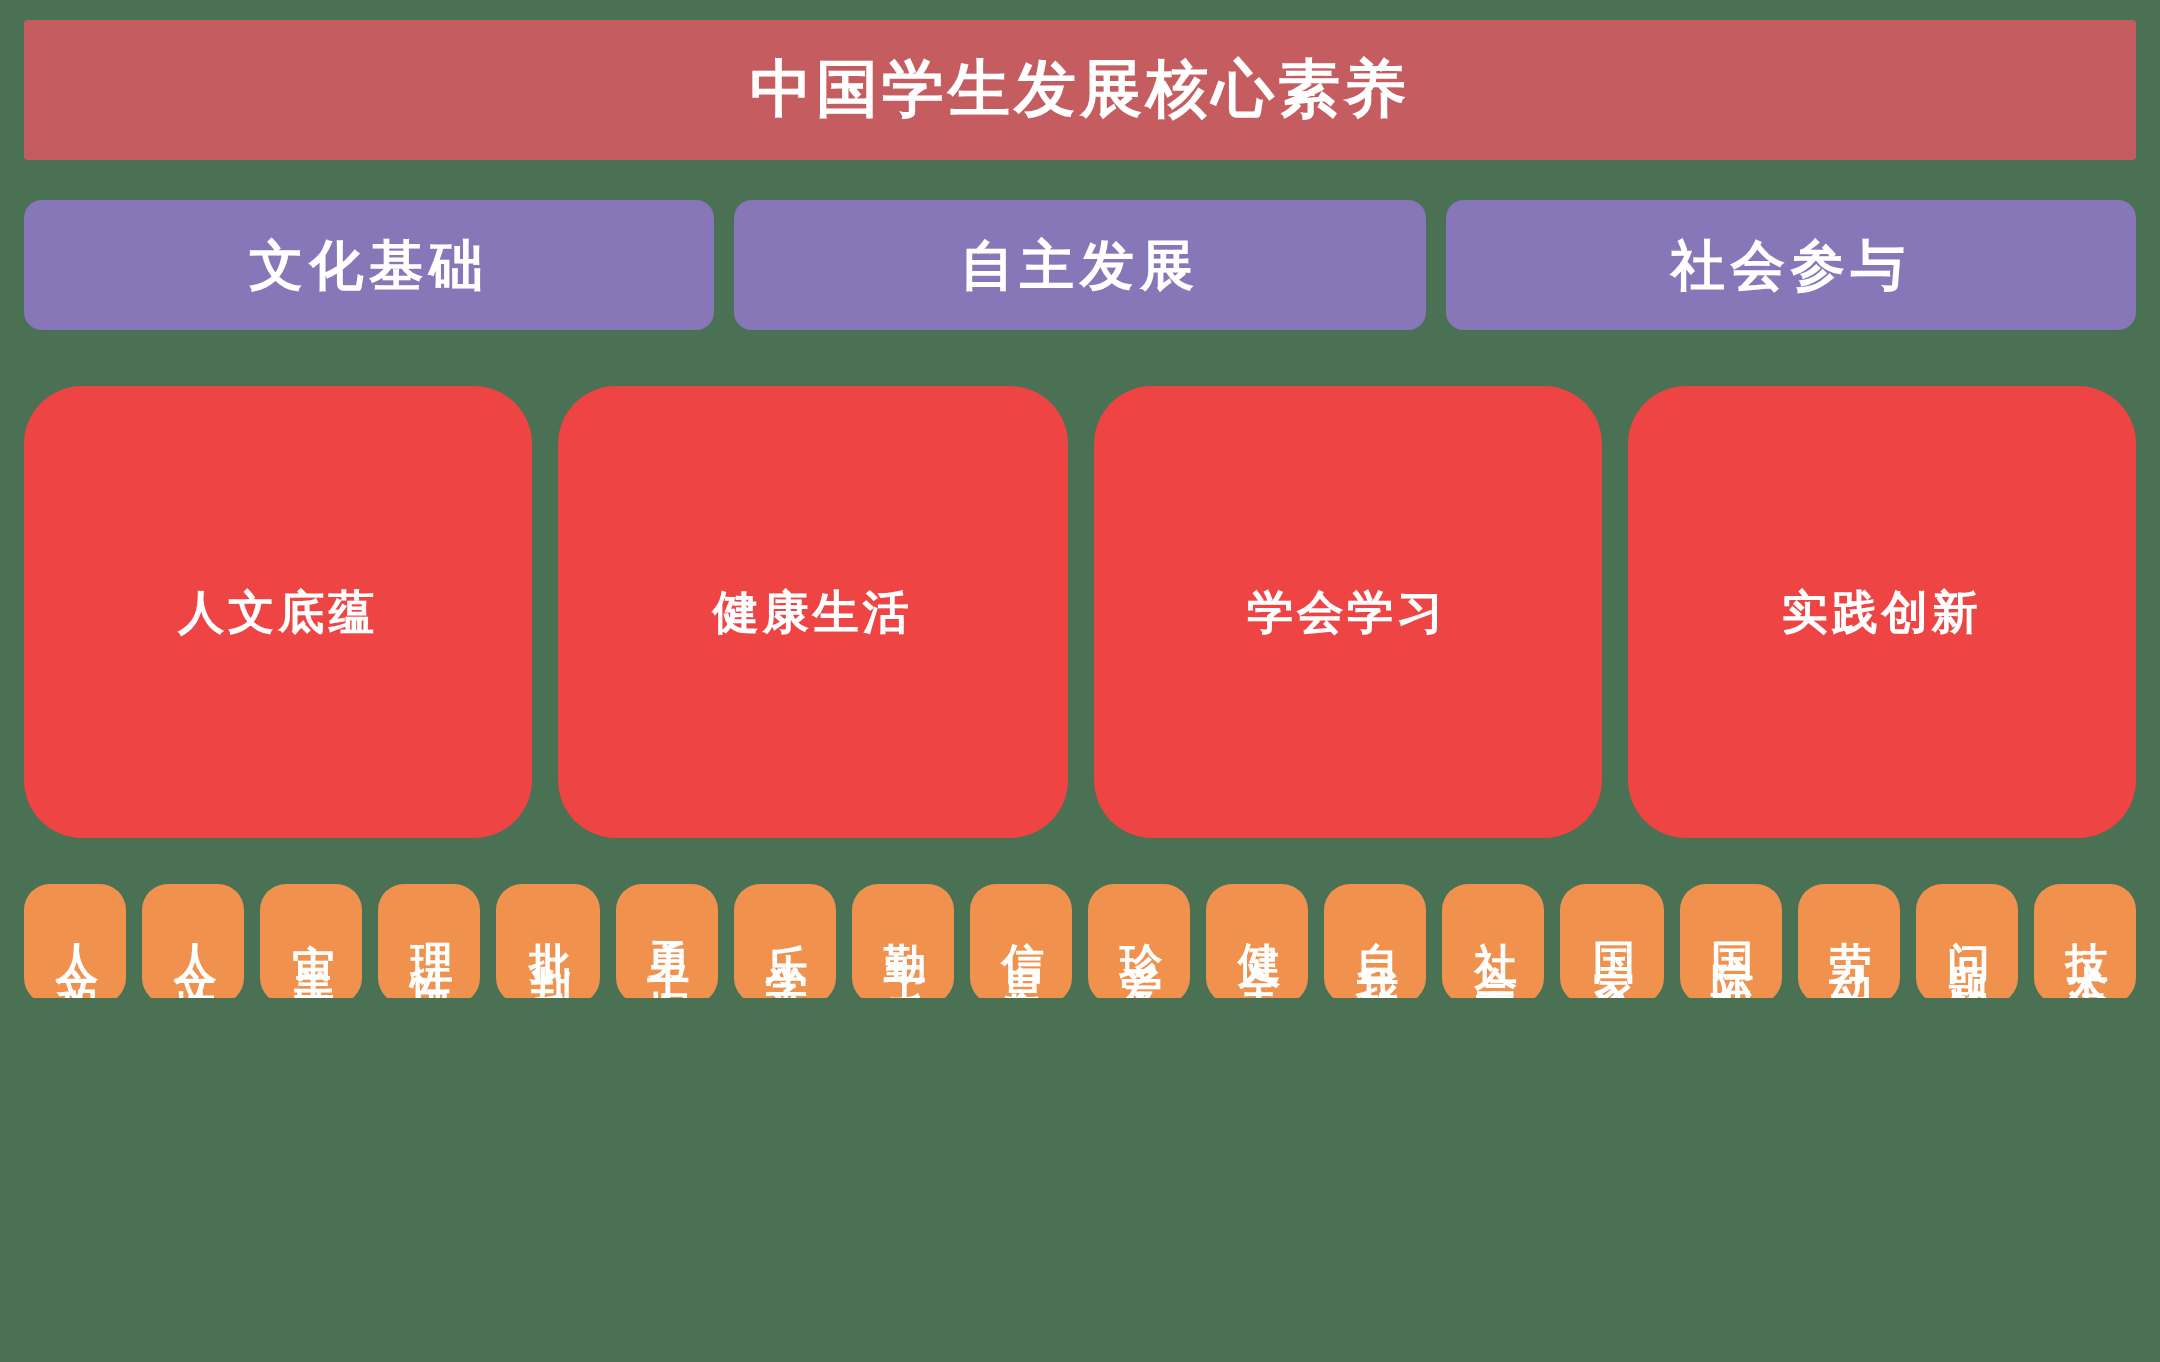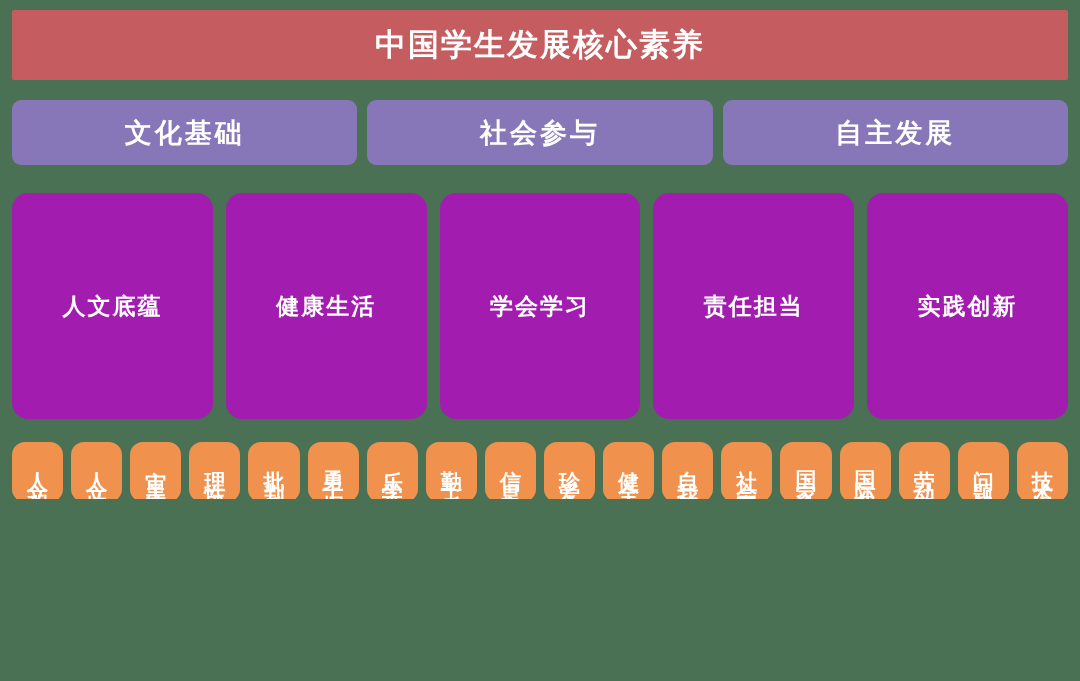--- a/index.html
+++ b/index.html
@@ -59,22 +59,22 @@
   
   .comp-row {
     display: flex;
     gap: 13px;
     height: 226px;
     flex: 0 0 226px;
     margin-bottom: 23px;
   }
   .comp {
     flex: 1 1 0;
-    background: #a21caf;
-    border-radius: 16px;
+    background: #ef4444;
+    border-radius: 29px;
     display: flex;
     align-items: center;
     justify-content: center;
     color: #FFFFFF;
     font-size: 23px;
     font-weight: bold;
     letter-spacing: 2px;
   }
   
   .point-row {
@@ -104,29 +104,28 @@
 <body>
 
 <div class="canvas">
 
   <div class="title-banner">
     <span class="title-text">中国学生发展核心素养</span>
   </div>
 
   <div class="domain-row">
     <div class="domain">文化基础</div>
+    <div class="domain">自主发展</div>
     <div class="domain">社会参与</div>
-    <div class="domain">自主发展</div>
   </div>
 
   <div class="comp-row">
     <div class="comp">人文底蕴</div>
     <div class="comp">健康生活</div>
     <div class="comp">学会学习</div>
-    <div class="comp">责任担当</div>
     <div class="comp">实践创新</div>
   </div>
 
   <div class="point-row">
     <div class="point">
         <span class="point-text">人文积淀</span>
       </div>
     <div class="point">
         <span class="point-text">人文情怀</span>
       </div>

